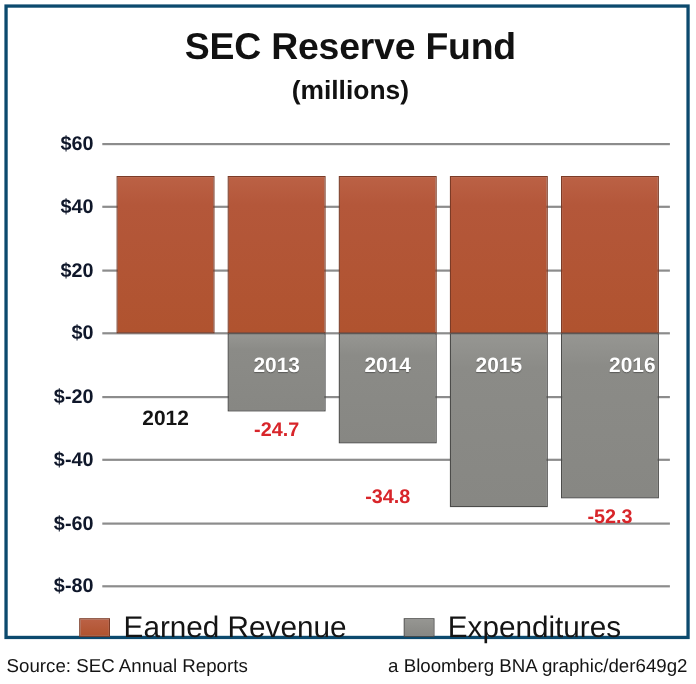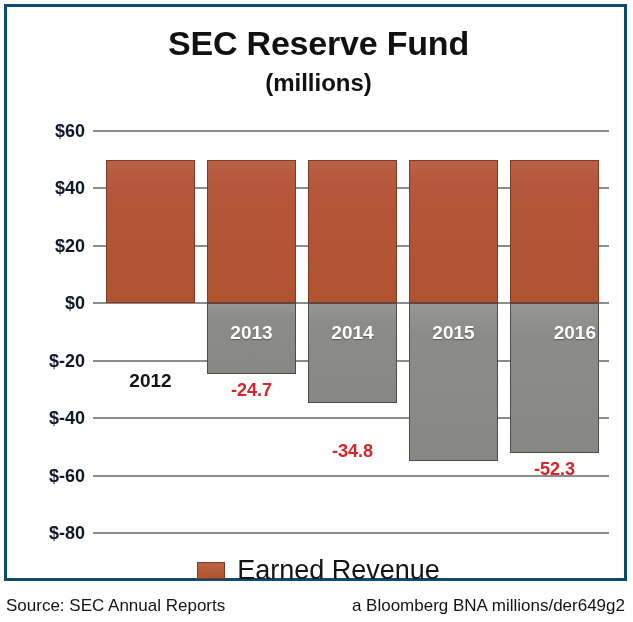--- a/index.html
+++ b/index.html
@@ -202,22 +202,26 @@
         <div class="bar bar-exp" style="left: 503px; width: 89px; top: 296.286px; height: 150.176px;"></div>
         <div class="value-label" style="left: 503px; width: 89px; top: 452.461px;">-52.3</div>
         <div class="year-label" style="left: 500px; width: 89px; top: 315.286px; text-align: right;">2016</div>
       </div>
 
     <div class="legend">
       <div class="legend-item">
         <span class="legend-swatch rev"></span>
         <span class="legend-text">Earned Revenue</span>
       </div>
+      <div class="legend-item">
+        <span class="legend-swatch exp"></span>
+        <span class="legend-text">Expenditures</span>
+      </div>
     </div>
 
   </div>
 
   <div class="footer">
     <span class="footer-left">Source: SEC Annual Reports</span>
-    <span class="footer-right">a Bloomberg BNA millions/der649g2</span>
+    <span class="footer-right">a Bloomberg BNA graphic/der649g2</span>
   </div>
 
 </div>
 
 </body></html>

